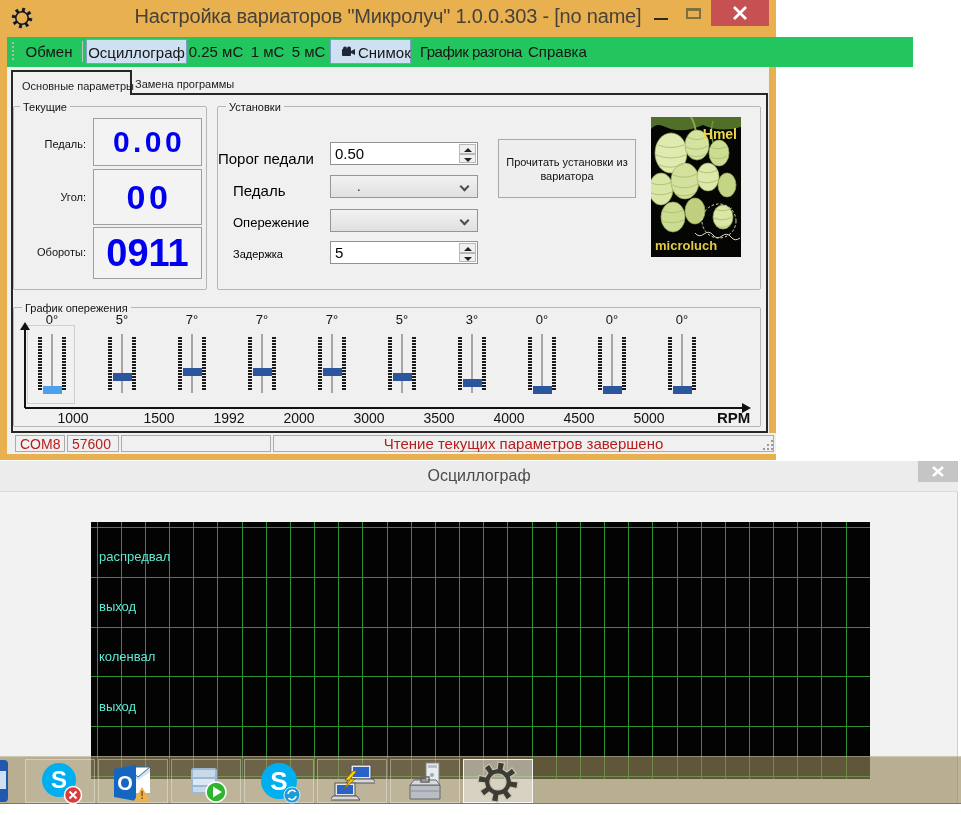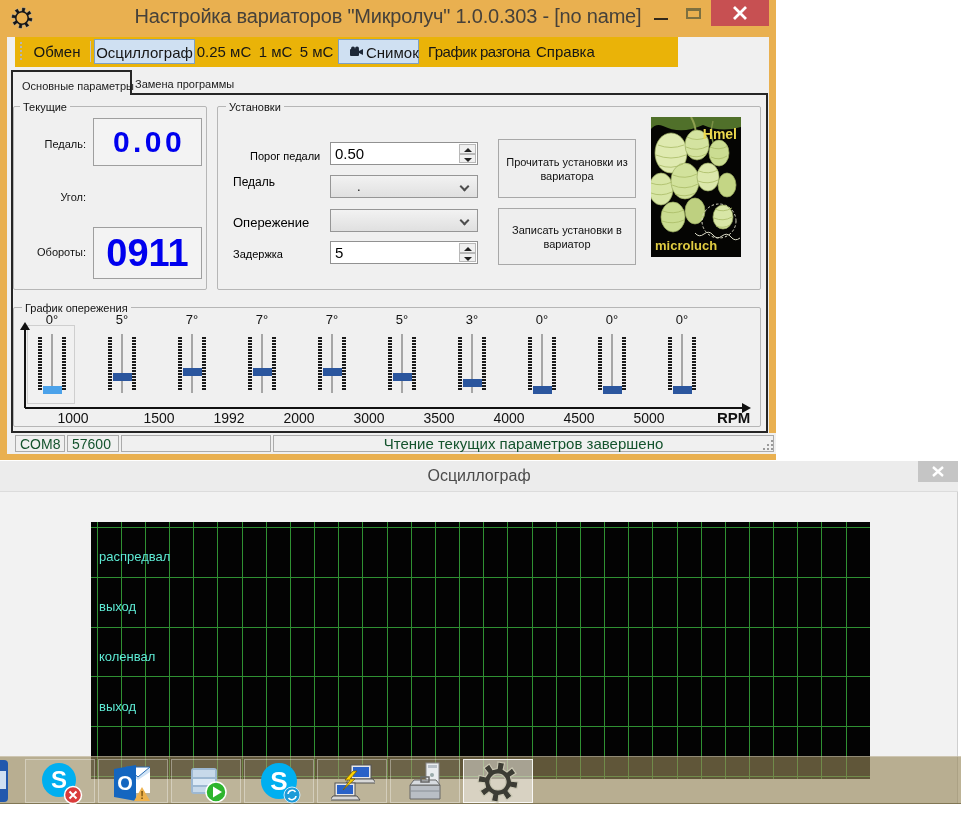--- a/index.html
+++ b/index.html
@@ -14,21 +14,21 @@
 #scope svg{position:absolute;left:0;top:0}
 .slab{position:absolute;color:#5eead4;font-size:13px;left:8px}
 
 #win1{left:0;top:0;width:776px;height:460px;background:#e9b050}
 #w1content{left:7px;top:37px;width:762px;height:417px;background:#f0f0f0}
 #title1{position:absolute;left:0;top:5px;width:776px;text-align:center;font-size:20px;color:#46413a;letter-spacing:-0.2px}
 #mindash{left:654px;top:18px;width:14px;height:2px;background:#33291a}
 #maxbox{left:686px;top:8px;width:15px;height:11px;border:2px solid #7d7040;border-top:3px solid #7d7040}
 #closebtn{left:711px;top:0;width:58px;height:26px;background:#c75052;color:#fff;text-align:center;font-size:14px;font-weight:bold;line-height:25px}
 
-#menubar{left:8px;top:0;width:663px;height:30px;background:#eab308}
+#menubar{left:0;top:0;width:906px;height:30px;background:#22c55e}
 .mitem{position:absolute;top:2px;height:25px;line-height:25px;font-size:15px;color:#161616;text-align:center;white-space:nowrap}
 .mhl{background:#cfe0f2;border:1px solid #7da0c4}
 .msep{position:absolute;top:4px;width:1px;height:21px;background:#c3c3c3}
 .mgrip{position:absolute;left:5px;top:5px;width:2px;height:20px;background:repeating-linear-gradient(to bottom,#b5b5b5 0,#b5b5b5 2px,transparent 2px,transparent 4px)}
 
 .tabtxt{font-size:11px;color:#1c1c1c;white-space:nowrap}
 #tabpage{left:4px;top:56px;width:757px;height:340px;border:2px solid #262626;border-top:none;background:#f0f0f0}
 #tabtop1{left:4px;top:33px;width:121px;height:25px;border:2px solid #262626;border-bottom:none;background:#f0f0f0}
 #tabtop2{left:125px;top:56px;width:636px;height:2px;background:#262626}
 
@@ -44,21 +44,21 @@
 .arr{position:absolute;left:4px;width:0;height:0;border-left:4px solid transparent;border-right:4px solid transparent}
 .combo{position:absolute;background:linear-gradient(#f2f2f2,#e0e0e0);border:1px solid #969696;font-size:13px;color:#111}
 .chev{position:absolute;right:9px;top:7px;width:7px;height:7px;border-right:2px solid #4d4d4d;border-bottom:2px solid #4d4d4d;transform:rotate(45deg)}
 .btn{position:absolute;background:#eeeeee;border:1px solid #a8a8a8;font-size:11px;color:#111;text-align:center;line-height:14px}
 .ticks{position:absolute;width:4px;background:repeating-linear-gradient(to bottom,#1b1b1b 0,#1b1b1b 2px,transparent 2px,transparent 3px)}
 .thumb{position:absolute;width:19px;height:8px;background:#2b569e}
 .deg{position:absolute;font-size:13px;color:#111;text-align:center;width:30px}
 .rpmnum{position:absolute;top:406px;font-size:14px;color:#111;text-align:center;width:44px}
 
 #status{left:7px;top:396px;width:762px;height:21px;background:#f0f0f0}
-.sp{position:absolute;top:2px;height:17px;border:1px solid #ababab;font-size:14px;color:#14532d;padding:0 4px;line-height:16px}
+.sp{position:absolute;top:2px;height:17px;border:1px solid #ababab;font-size:14px;color:#b91c1c;padding:0 4px;line-height:16px}
 
 #taskbar{left:0;top:756px;width:961px;height:48px;background:rgba(150,134,88,0.63);border-top:1px solid rgba(255,255,255,0.3);border-bottom:1px solid rgba(120,110,75,0.85)}
 .tcell{position:absolute;top:2px;width:70px;height:44px;border:1px solid rgba(255,255,255,0.35);background:rgba(255,255,255,0.08)}
 .ticon{position:absolute;left:13px;top:1px}
 </style></head>
 <body>
 
 <div class="abs" id="win2"></div>
 <div class="abs" id="win2title">
     <div class="t">Осциллограф</div>
@@ -111,58 +111,58 @@
       </div>
     <div class="abs" id="tabtop2"></div>
     <span class="tabtxt" style="position:absolute;left:128px;top:41px">Замена программы</span>
 
     <div class="grp" style="left:6px;top:69px;width:194px;height:184px">
       <div class="grplab" style="left:6px">Текущие</div>
       <div class="fldlab" style="top:31px">Педаль:</div>
       <div class="fldlab" style="top:84px">Угол:</div>
       <div class="fldlab" style="top:139px">Обороты:</div>
       <div class="dispbox" style="top:11px;height:48px;font-size:30px;line-height:46px;letter-spacing:3.4px;text-indent:3px">0.00</div>
+      <div class="dispbox" style="top:62px;height:56px;font-size:34px;line-height:54px;letter-spacing:3.5px;text-indent:3px">00</div>
       <div class="dispbox" style="top:120px;height:52px;font-size:38px;line-height:50px">0911</div>
     </div>
 
     <div class="grp" style="left:210px;top:69px;width:544px;height:184px">
       <div class="grplab" style="left:8px">Установки</div>
-      <div style="position:absolute;left:32px;top:43px;font-size:11px">Порог педали</div>
+      <div style="position:absolute;left:0;top:43px;font-size:15px">Порог педали</div>
       <div class="spin" style="left:112px;top:35px;width:148px;height:23px">0.50
         <div class="spbtns">
             <div class="spbtn" style="top:0">
               <div class="arr" style="top:3px;border-bottom:4px solid #222"></div>
             </div>
             <div class="spbtn" style="top:50%">
               <div class="arr" style="top:3px;border-top:4px solid #222"></div>
             </div>
           </div>
       </div>
-      <div style="position:absolute;left:15px;top:68px;font-size:12px">Педаль</div>
+      <div style="position:absolute;left:15px;top:75px;font-size:15px">Педаль</div>
       <div class="combo" style="left:112px;top:68px;width:148px;height:23px">
           <span style="position:absolute;left:26px;top:3px">.</span>
           <div class="chev"></div>
         </div>
       <div style="position:absolute;left:15px;top:108px;font-size:13px">Опережение</div>
       <div class="combo" style="left:112px;top:102px;width:148px;height:23px">
           <div class="chev"></div>
         </div>
       <div style="position:absolute;left:15px;top:141px;font-size:11px">Задержка</div>
       <div class="spin" style="left:112px;top:134px;width:148px;height:23px">5
         <div class="spbtns">
             <div class="spbtn" style="top:0">
               <div class="arr" style="top:3px;border-bottom:4px solid #222"></div>
             </div>
             <div class="spbtn" style="top:50%">
               <div class="arr" style="top:3px;border-top:4px solid #222"></div>
             </div>
           </div>
       </div>
       <div class="btn" style="left:280px;top:32px;width:138px;height:59px;padding-top:15px">Прочитать установки из<br>вариатора</div>
-      <div class="btn" style="left:280px;top:101px;width:138px;height:57px;padding-top:14px">Записать установки в<br>вариатор</div>
       <svg style="position:absolute;left:433px;top:10px" width="90" height="140" viewBox="0 0 90 140">
 <rect width="90" height="140" fill="#050503"></rect>
 <path d="M0 0 H90 V10 Q70 16 52 8 Q30 18 12 9 Q5 6 0 12 Z" fill="#50702a"></path>
 <path d="M40 0 Q48 14 42 26" stroke="#8fa050" stroke-width="2" fill="none"></path>
 <path d="M62 4 Q58 18 64 30" stroke="#7a8f46" stroke-width="1.5" fill="none"></path>
 <g stroke="#9aaa5e" stroke-width="0.7">
 <ellipse cx="20" cy="36" rx="16" ry="20" fill="#dfeab0"></ellipse>
 <ellipse cx="46" cy="28" rx="12" ry="15" fill="#d4e3a0"></ellipse>
 <ellipse cx="68" cy="36" rx="10" ry="13" fill="#cbdd92"></ellipse>
 <ellipse cx="10" cy="72" rx="12" ry="16" fill="#d8e6a6"></ellipse>

